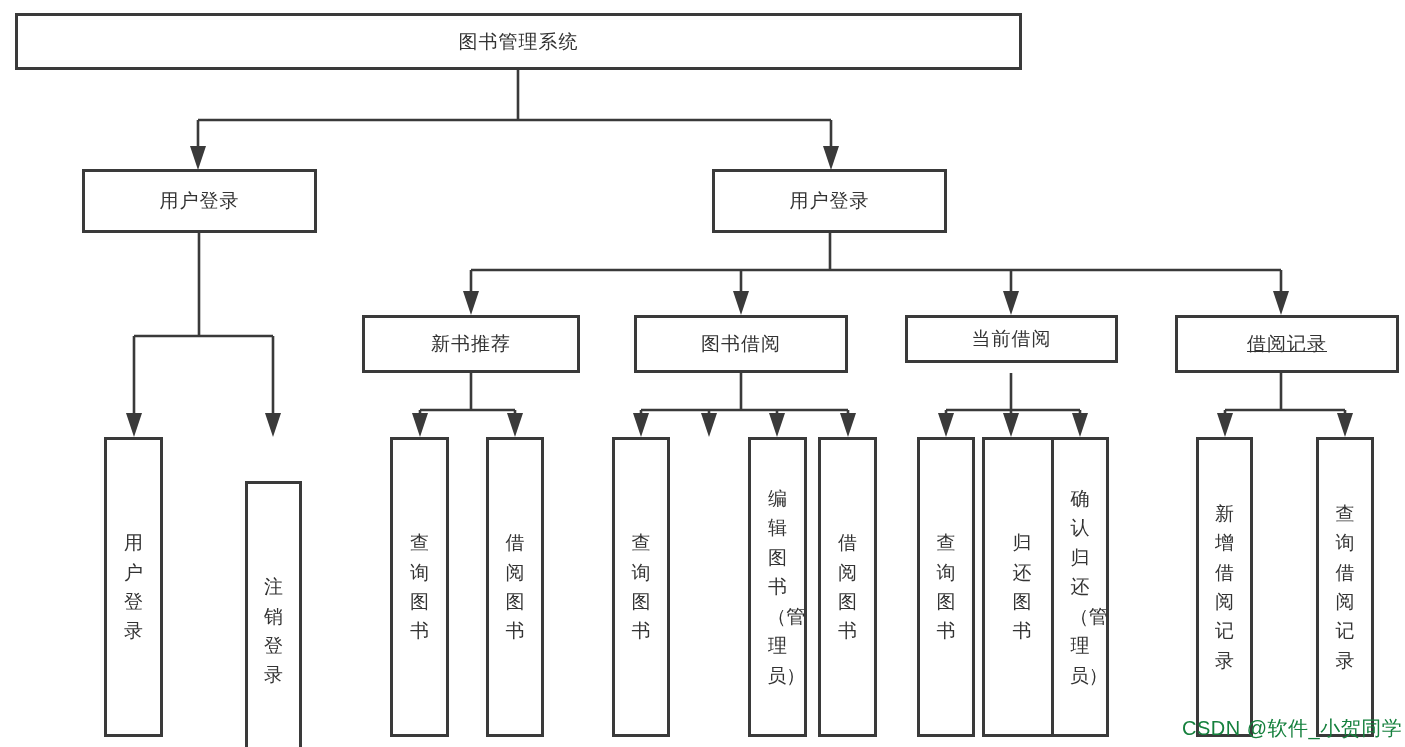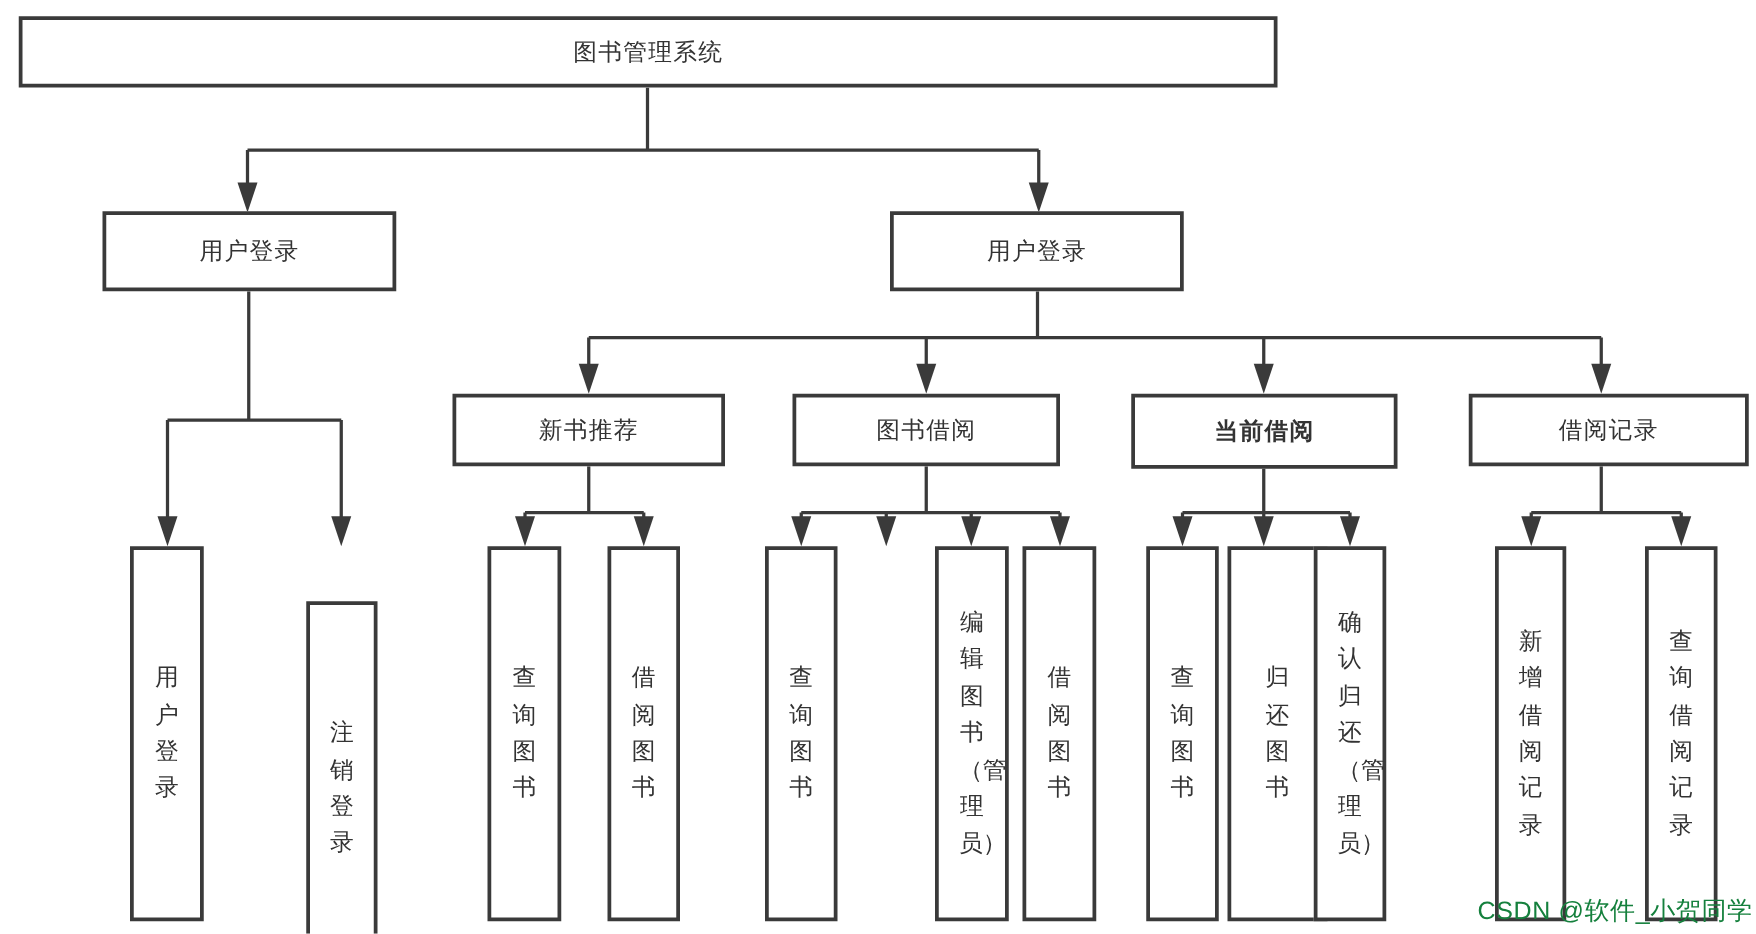--- a/index.html
+++ b/index.html
@@ -33,22 +33,22 @@
     justify-content: center;
     font-size: 19px;
     letter-spacing: 1px;
   }
   
   .root-box   { left: 15px;  top: 13px;  width: 1007px; height: 57px; }
   .b-user     { left: 82px;  top: 169px; width: 235px;  height: 64px; }
   .b-book     { left: 712px; top: 169px; width: 235px;  height: 64px; }
   .g-newbook  { left: 362px; top: 315px; width: 218px;  height: 58px; }
   .g-borrow   { left: 634px; top: 315px; width: 214px;  height: 58px; }
-  .g-current  { left: 905px; top: 315px; width: 213px;  height: 60px; font-weight: bold; }
-  .g-records  { left: 1175px;top: 315px; width: 224px;  height: 58px; }
+  .g-current  { left: 905px; top: 315px; width: 213px;  height: 48px; }
+  .g-records  { left: 1175px;top: 315px; width: 224px;  height: 58px; text-decoration: underline; }
   
   .leaf { top: 437px; height: 300px; }
   .leaf .vtext {
     width: 1.08em;
     line-height: 1.55;
     text-align: center;
     word-break: break-all;
     letter-spacing: 0;
   }
   .l-1  { left: 104px;  width: 59px; }

